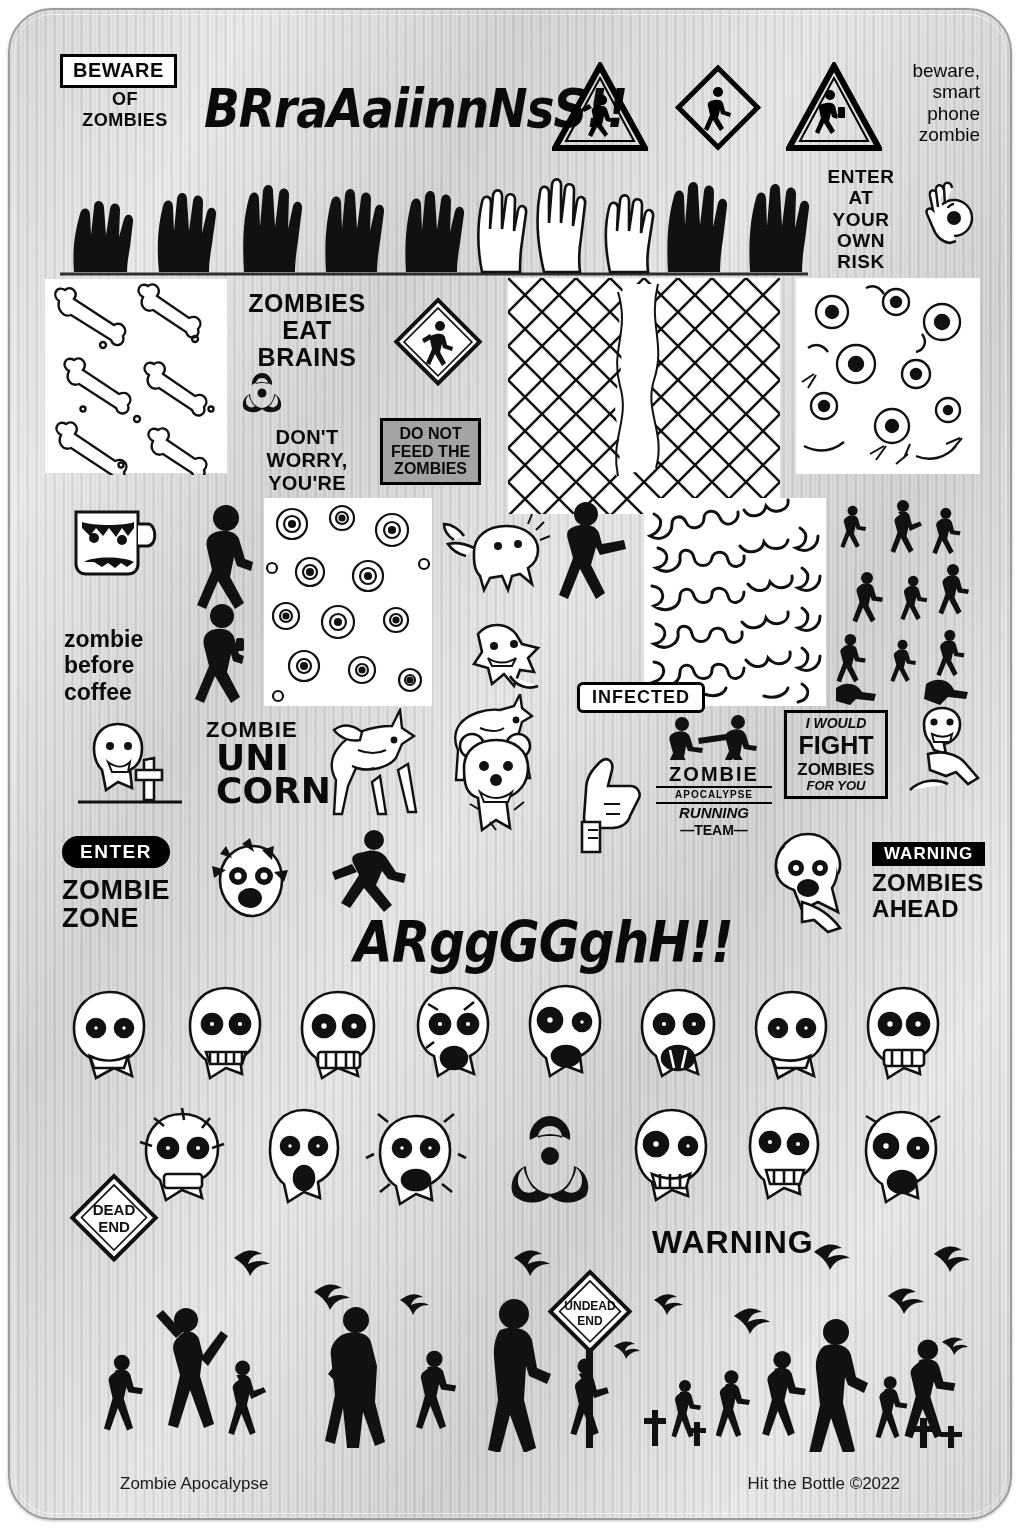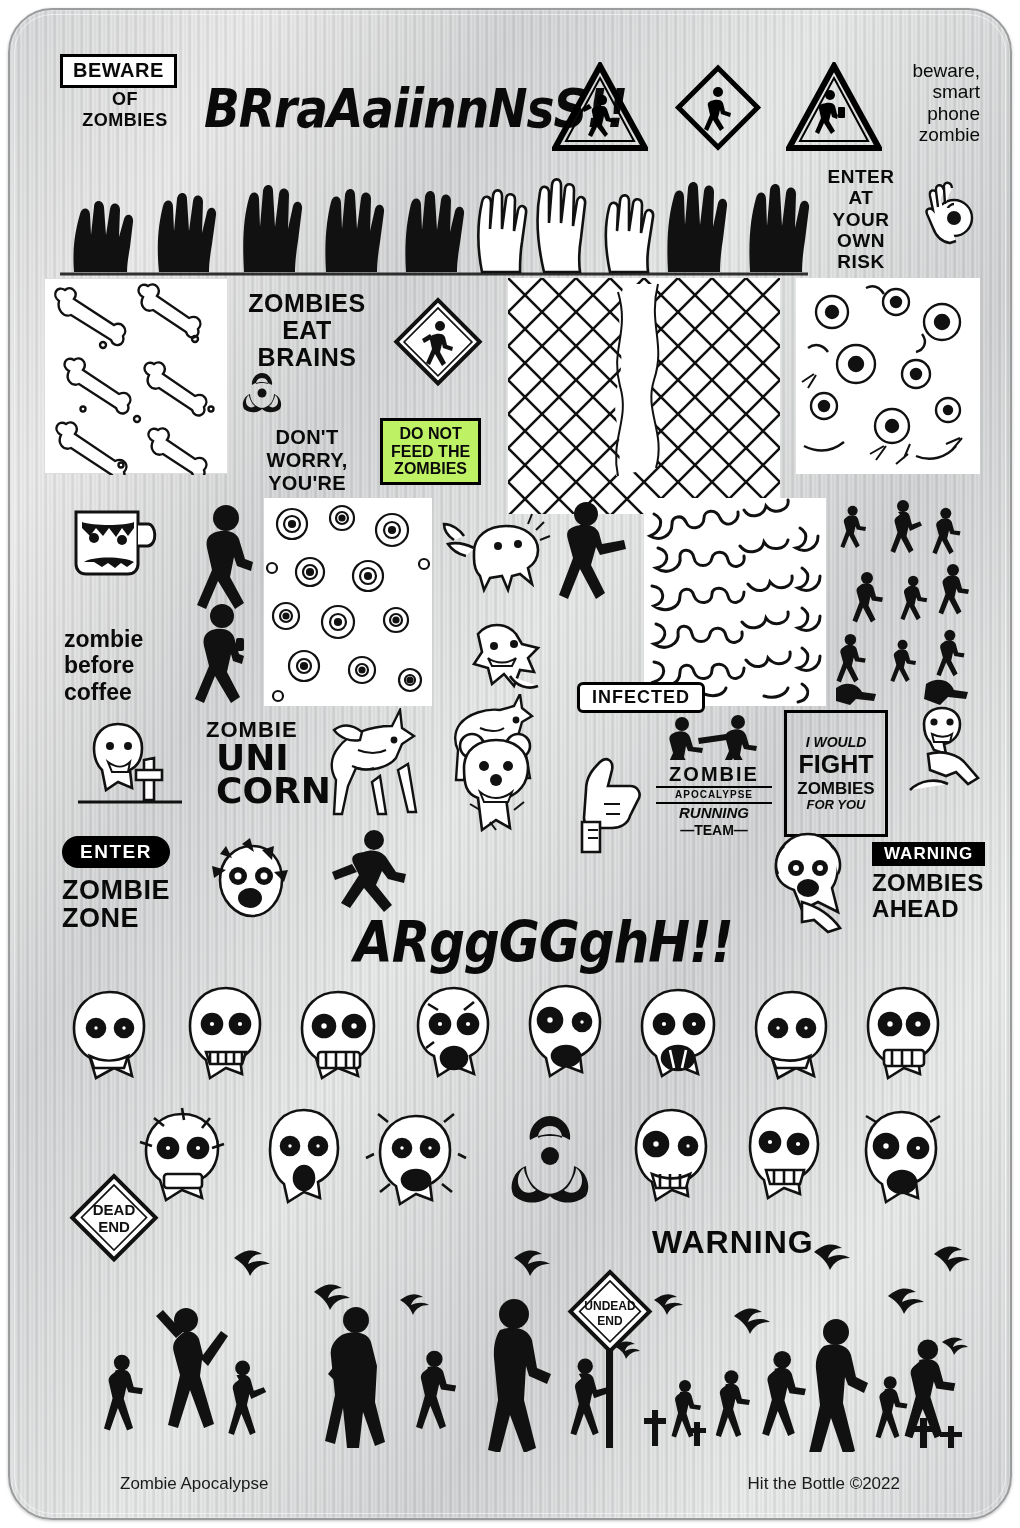--- a/index.html
+++ b/index.html
@@ -129,21 +129,21 @@
     line-height: 1.15;
     letter-spacing: 0.3px;
   }
   .dnf-box {
     border: 3px solid #000;
     padding: 4px 8px;
     font-size: 16px;
     font-weight: 800;
     text-align: center;
     line-height: 1.1;
-    background: #bef264;
+    background: #a3a3a3;
     display: inline-block;
   }
   .zbc {
     font-size: 23px;
     font-weight: 700;
     line-height: 1.15;
   }
   .uni-zombie {
     font-size: 22px;
     font-weight: 800;
@@ -734,21 +734,21 @@
       </svg>
     </div>
 
     <div class="cell txt team-blk" style="left:612px; top:716px; width:116px;">
       <div class="big">ZOMBIE</div>
       <div style="font-size:10px; letter-spacing:1px; border-top:2px solid #000; border-bottom:2px solid #000; padding:1px 0;">APOCALYPSE</div>
       <div style="font-style:italic; font-size:15px;">RUNNING</div>
       <div style="font-size:14px;">—TEAM—</div>
     </div>
 
-    <div class="cell txt fight-blk" style="left:740px; top:664px; width:104px; border:3px solid #000; padding:21px 4px;">
+    <div class="cell txt fight-blk" style="left:740px; top:664px; width:104px; border:3px solid #000; padding:2px 4px;">
       <div style="font-style:italic; font-size:14px;">I WOULD</div>
       <div class="big">FIGHT</div>
       <div class="big" style="font-size:17px;">ZOMBIES</div>
       <div style="font-style:italic; font-size:13px;">FOR YOU</div>
     </div>
 
     <div class="cell" style="left:854px; top:660px;">
       <svg width="86" height="100" viewBox="0 0 86 100">
         <g fill="#fff" stroke="#111" stroke-width="2.6">
           <path d="M26 18c0-10 8-16 18-16s18 6 18 16-6 18-16 20l2 10-12-4-4-8c-4-4-6-10-6-18z"></path>
@@ -972,21 +972,21 @@
       <svg width="96" height="96" viewBox="0 0 96 96">
         <rect x="48" y="6" width="59" height="59" transform="rotate(45 48 6)" fill="#fff" stroke="#111" stroke-width="4"></rect>
         <rect x="48" y="15" width="46" height="46" transform="rotate(45 48 15)" fill="none" stroke="#111" stroke-width="1.6"></rect>
         <text x="48" y="45" text-anchor="middle" font-family="Liberation Sans, sans-serif" font-size="15" font-weight="700" fill="#111">DEAD</text>
         <text x="48" y="62" text-anchor="middle" font-family="Liberation Sans, sans-serif" font-size="15" font-weight="700" fill="#111">END</text>
       </svg>
     </div>
 
     <div class="cell txt warning-big" style="left:608px; top:1180px;">WARNING</div>
 
-    <div class="cell" style="left:520px; top:1222px;">
+    <div class="cell" style="left:500px; top:1222px;">
       <svg width="92" height="180" viewBox="0 0 92 180">
         <rect x="46" y="4" width="56" height="56" transform="rotate(45 46 4)" fill="#fff" stroke="#111" stroke-width="4"></rect>
         <rect x="46" y="13" width="43" height="43" transform="rotate(45 46 13)" fill="none" stroke="#111" stroke-width="1.6"></rect>
         <text x="46" y="42" text-anchor="middle" font-family="Liberation Sans, sans-serif" font-size="12" font-weight="700" fill="#111">UNDEAD</text>
         <text x="46" y="57" text-anchor="middle" font-family="Liberation Sans, sans-serif" font-size="12" font-weight="700" fill="#111">END</text>
         <rect x="42" y="82" width="7" height="98" fill="#111"></rect>
       </svg>
     </div>
 
     <div class="cell" style="left:150px; top:1188px; width:790px; height:150px;">

